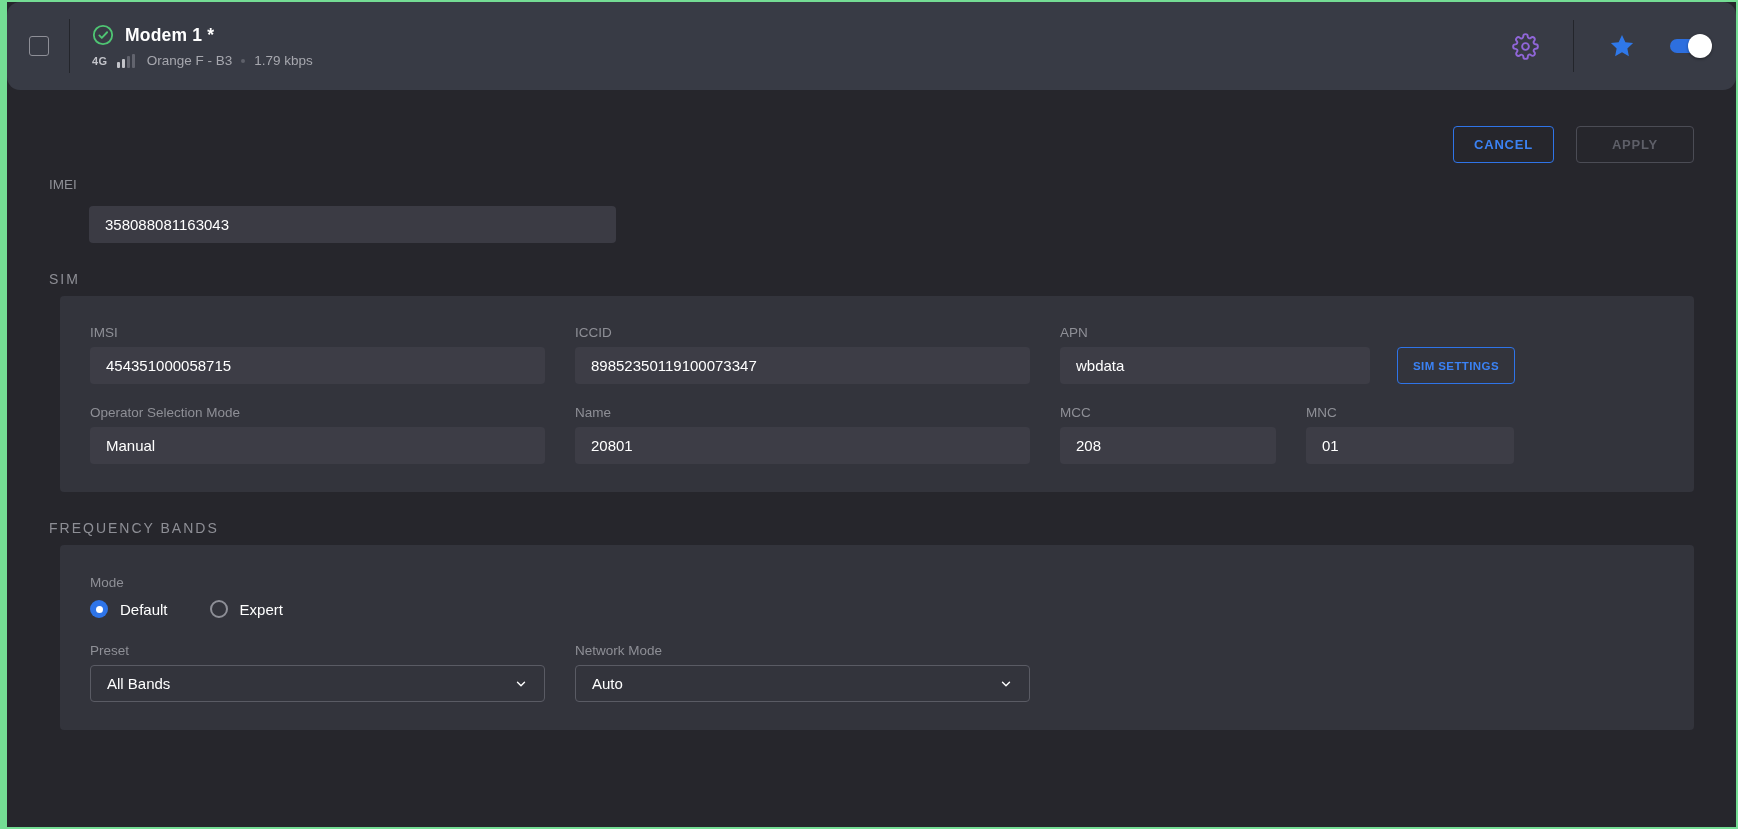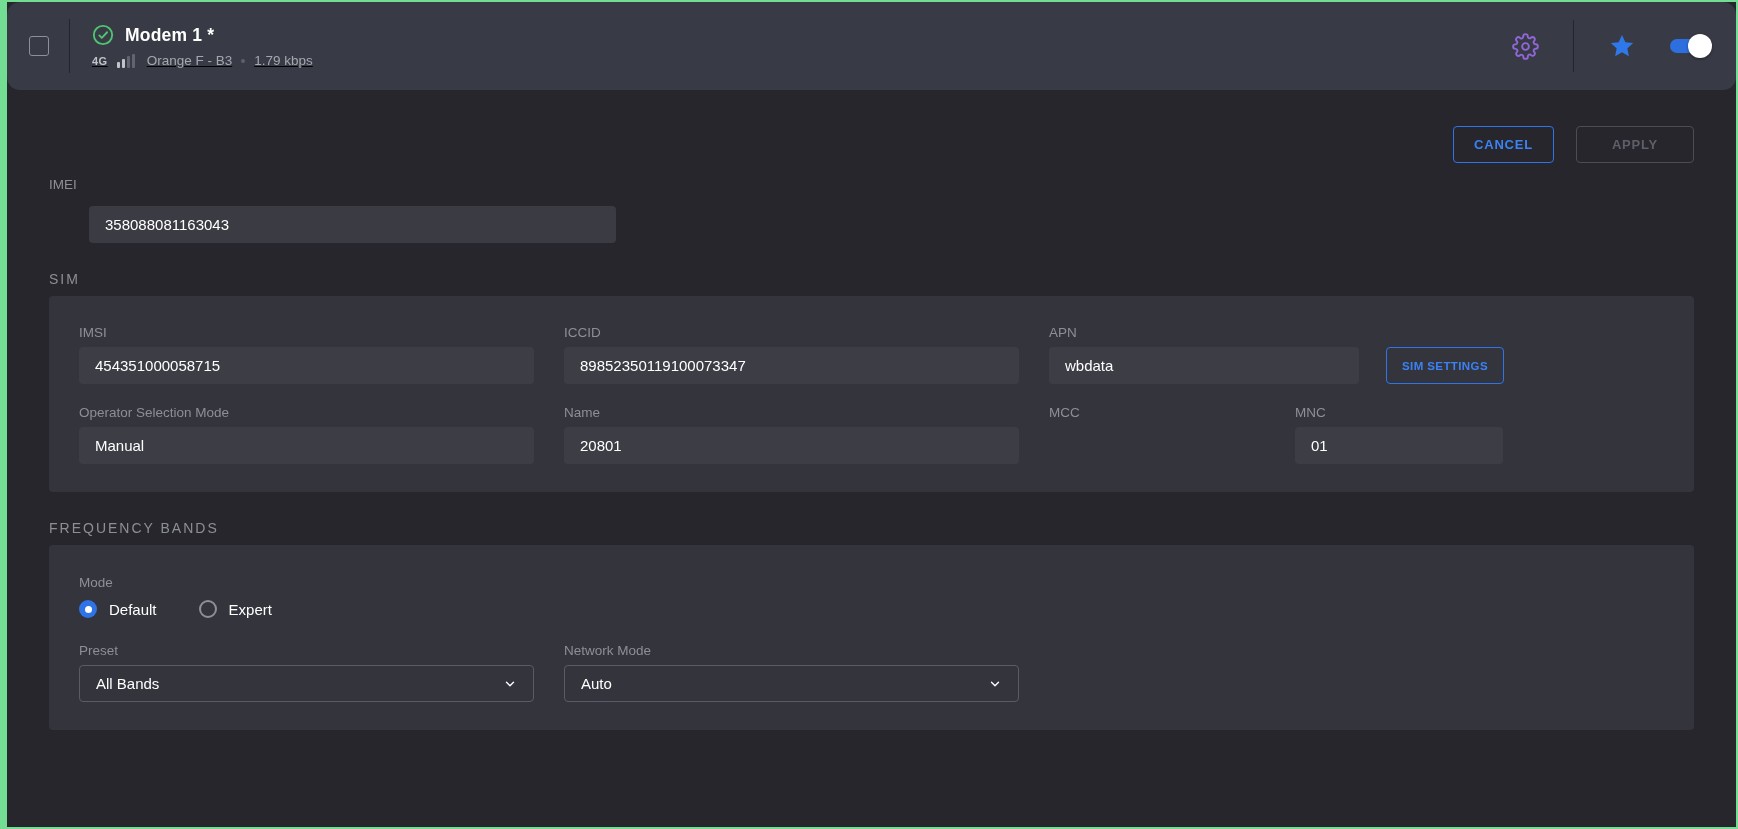--- a/index.html
+++ b/index.html
@@ -35,21 +35,21 @@
   .vdivider {
     width: 1px; height: 54px;
     background: #23252b;
     margin: 0 22px 0 20px;
     flex: 0 0 auto;
   }
   .title-block { display: flex; flex-direction: column; gap: 7px; }
   .title-row { display: flex; align-items: center; gap: 11px; }
   .check-circle { width: 22px; height: 22px; display: block; }
   .modem-title { color: #ffffff; font-size: 17.5px; font-weight: bold; letter-spacing: 0.2px; }
-  .subtitle-row { display: flex; align-items: center; gap: 9px; text-decoration: underline; }
+  .subtitle-row { display: flex; align-items: center; gap: 9px; }
   .net-type { color: #c3c4ca; font-size: 11px; font-weight: bold; letter-spacing: 0.5px; }
   .signal { display: flex; align-items: flex-end; gap: 2px; height: 14px; margin-right: 3px; }
   .signal .bar { width: 3px; border-radius: 1px; }
   .signal .b1 { height: 6px;  background: #c3c4ca; }
   .signal .b2 { height: 9px;  background: #c3c4ca; }
   .signal .b3 { height: 12px; background: #62646e; }
   .signal .b4 { height: 14px; background: #62646e; }
   .operator { color: #a6a7ae; font-size: 13.5px; }
   .dot-sep { width: 4px; height: 4px; border-radius: 50%; background: #5e606a; }
   .speed { color: #a6a7ae; font-size: 13.5px; }
@@ -120,20 +120,21 @@
     font-size: 14px;
     letter-spacing: 2px;
     margin-top: 28px;
   }
 
   .card {
     background: #33343c;
     border-radius: 4px;
     margin-top: 9px;
     padding: 29px 30px 28px 30px;
+    margin-left: 11px;
   }
 
   .field-row { display: flex; gap: 30px; }
   .field-row + .field-row { margin-top: 21px; }
   .field { display: flex; flex-direction: column; }
   .field .field-label { margin-bottom: 7px; }
   .field .text-input { background: #3d3d46; }
   .w455 { width: 455px; }
   .w310 { width: 310px; }
   .w216 { width: 216px; }
@@ -266,20 +267,21 @@
         <div class="field w455">
           <label class="field-label">Operator Selection Mode</label>
           <input class="text-input" value="Manual" style="">
         </div>
         <div class="field w455">
           <label class="field-label">Name</label>
           <input class="text-input" value="20801" style="">
         </div>
         <div class="field w216">
           <label class="field-label">MCC</label>
+          <input class="text-input" value="208" style="">
         </div>
         <div class="field w208">
           <label class="field-label">MNC</label>
           <input class="text-input" value="01" style="">
         </div>
       </div>
     </div>
 
     <div class="section-label">FREQUENCY BANDS</div>
 

